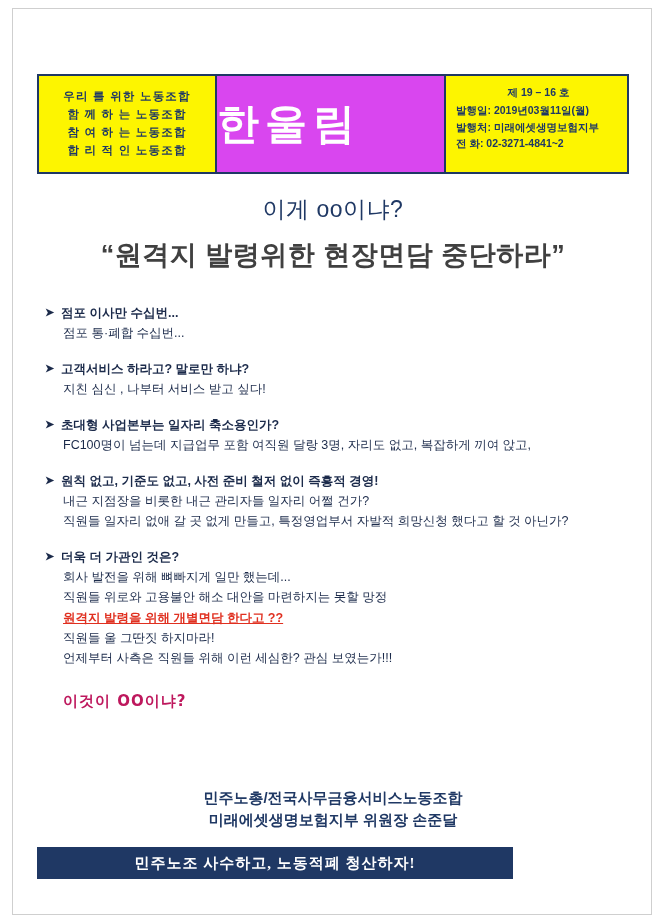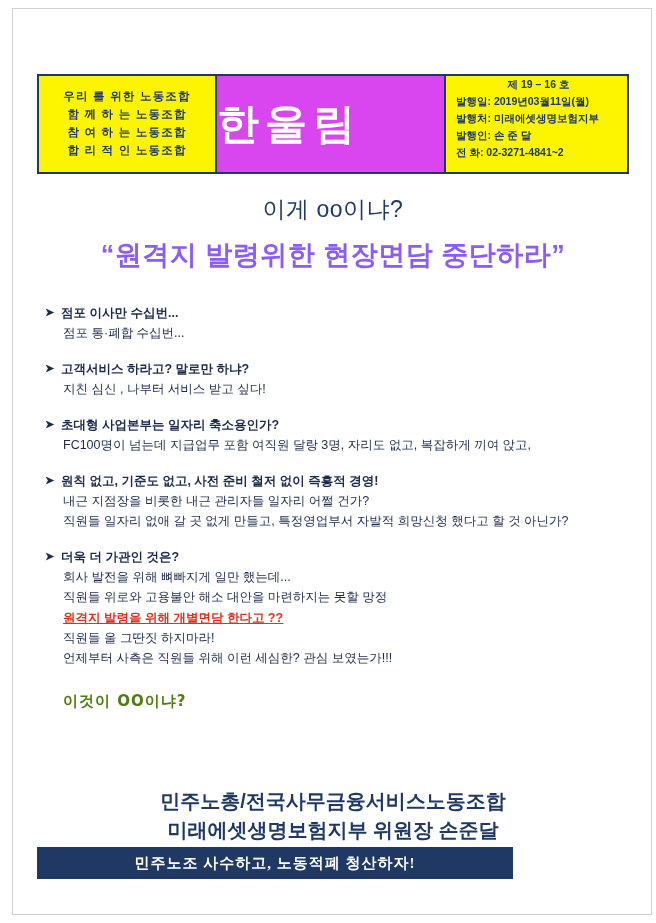--- a/index.html
+++ b/index.html
@@ -102,21 +102,21 @@
   }
   .headline-sub {
     font-size: 23px;
     color: #1f3864;
     font-weight: normal;
     letter-spacing: 0.5px;
   }
   .headline-main {
     margin-top: 12px;
     font-size: 27px;
-    color: #8b5cf6;
+    color: #404040;
     font-weight: bold;
     letter-spacing: 0.5px;
   }
 
   
   .body {
     position: absolute;
     left: 32px;
     top: 295px;
     width: 580px;
@@ -149,35 +149,35 @@
     color: #e03020;
     font-weight: bold;
     text-decoration: underline;
   }
 
   .hand {
     margin-top: 24px;
     margin-left: 18px;
     font-size: 15px;
     font-weight: bold;
-    color: #4d7c0f;
+    color: #be185d;
     font-family: "DejaVu Sans", sans-serif;
     letter-spacing: 1px;
   }
 
   
   .sign {
     position: absolute;
     left: 0;
     top: 778px;
     width: 640px;
     text-align: center;
     color: #1f3864;
     font-weight: bold;
-    font-size: 20px;
+    font-size: 15px;
     line-height: 1.45;
   }
 
   
   .footer {
     position: absolute;
     left: 24px;
     top: 838px;
     width: 476px;
     height: 32px;
@@ -209,21 +209,20 @@
     </div>
 
     <div class="mast-center">
       <div class="title">한울림</div>
     </div>
 
     <div class="mast-right">
       <div class="rline issue">제 19 – 16 호</div>
       <div class="rline">발행일: 2019년03월11일(월)</div>
       <div class="rline">발행처: 미래에셋생명보험지부</div>
-      <div class="rline">발행인: 손 준 달</div>
       <div class="rline">전   화: 02-3271-4841~2</div>
     </div>
   </div>
 
   <div class="headline-wrap">
     <div class="headline-sub">이게 oo이냐?</div>
     <div class="headline-main">“원격지 발령위한  현장면담 중단하라”</div>
   </div>
 
   <div class="body">

